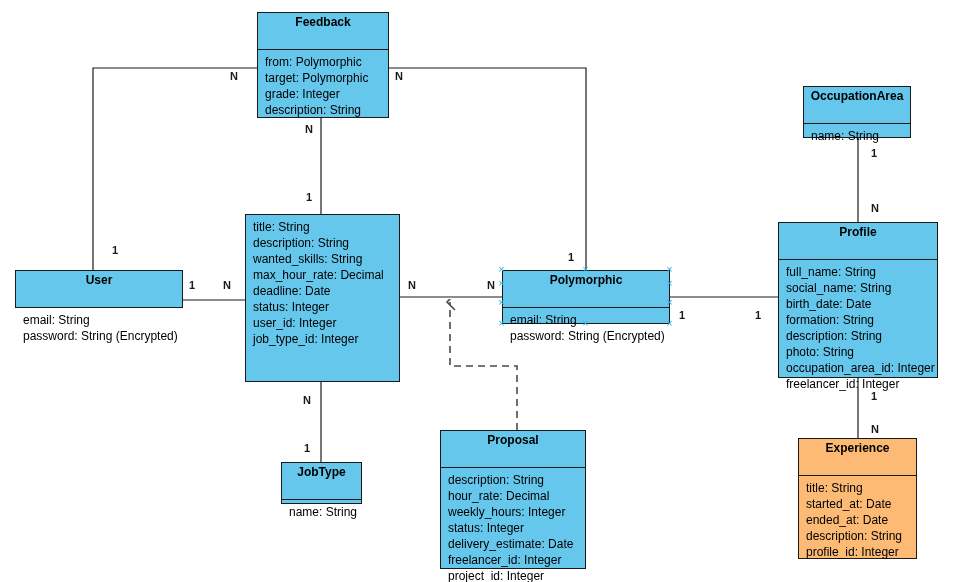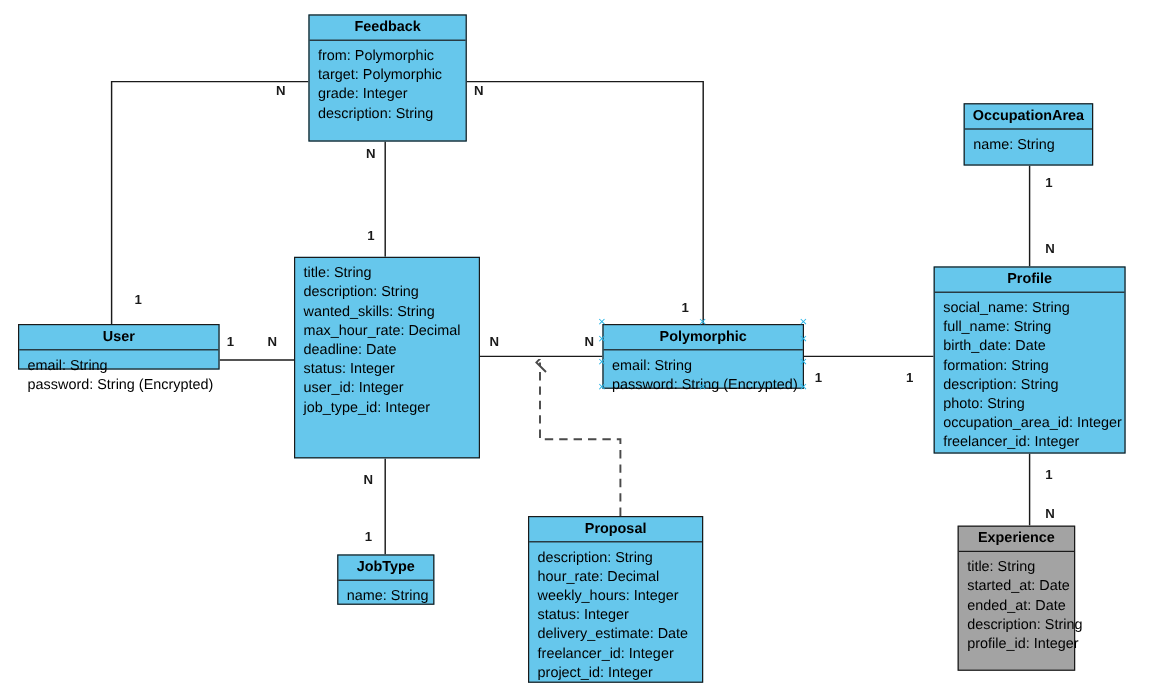--- a/index.html
+++ b/index.html
@@ -29,21 +29,21 @@
     background: #66c7ec;
     border: 1px solid #1a1a1a;
     box-sizing: border-box;
     z-index: 5;
   }
   .entity-title {
     text-align: center;
     font-size: 12px;
     font-weight: bold;
     color: #000000;
-    padding: 3px 4px 4px 4px;
+    padding: 3px 4px 20px 4px;
     border-bottom: 1px solid #1a1a1a;
     line-height: 13px;
     letter-spacing: 0px;
   }
   .entity-attrs {
     padding: 4px 6px 5px 7px;
     font-size: 12px;
     color: #000000;
     line-height: 16px;
   }
@@ -124,22 +124,22 @@
           <div>max_hour_rate: Decimal</div>
           <div>deadline: Date</div>
           <div>status: Integer</div>
           <div>user_id: Integer</div>
           <div>job_type_id: Integer</div>
         </div>
       </div>
       <div class="entity" style="left: 778px; top: 222px; width: 160px; height: 156px; background: rgb(102, 199, 236);">
         <div class="entity-title">Profile</div>
         <div class="entity-attrs">
+          <div>full_name: String</div>
           <div>social_name: String</div>
-          <div>full_name: String</div>
           <div>birth_date: Date</div>
           <div>formation: String</div>
           <div>description: String</div>
           <div>photo: String</div>
           <div>occupation_area_id: Integer</div>
           <div>freelancer_id: Integer</div>
         </div>
       </div>
       <div class="entity" style="left: 502px; top: 270px; width: 168px; height: 54px; background: rgb(102, 199, 236);">
         <div class="entity-title">Polymorphic</div>
@@ -170,21 +170,21 @@
         <div class="entity-attrs">
           <div>description: String</div>
           <div>hour_rate: Decimal</div>
           <div>weekly_hours: Integer</div>
           <div>status: Integer</div>
           <div>delivery_estimate: Date</div>
           <div>freelancer_id: Integer</div>
           <div>project_id: Integer</div>
         </div>
       </div>
-      <div class="entity" style="left: 798px; top: 438px; width: 98px; height: 121px; background: #a3a3a3;">
+      <div class="entity" style="left: 798px; top: 438px; width: 119px; height: 121px; background: #fdba74;">
         <div class="entity-title">Experience</div>
         <div class="entity-attrs">
           <div>title: String</div>
           <div>started_at: Date</div>
           <div>ended_at: Date</div>
           <div>description: String</div>
           <div>profile_id: Integer</div>
         </div>
       </div>
       <div class="entity" style="left: 281px; top: 462px; width: 81px; height: 42px; background: rgb(102, 199, 236);">

